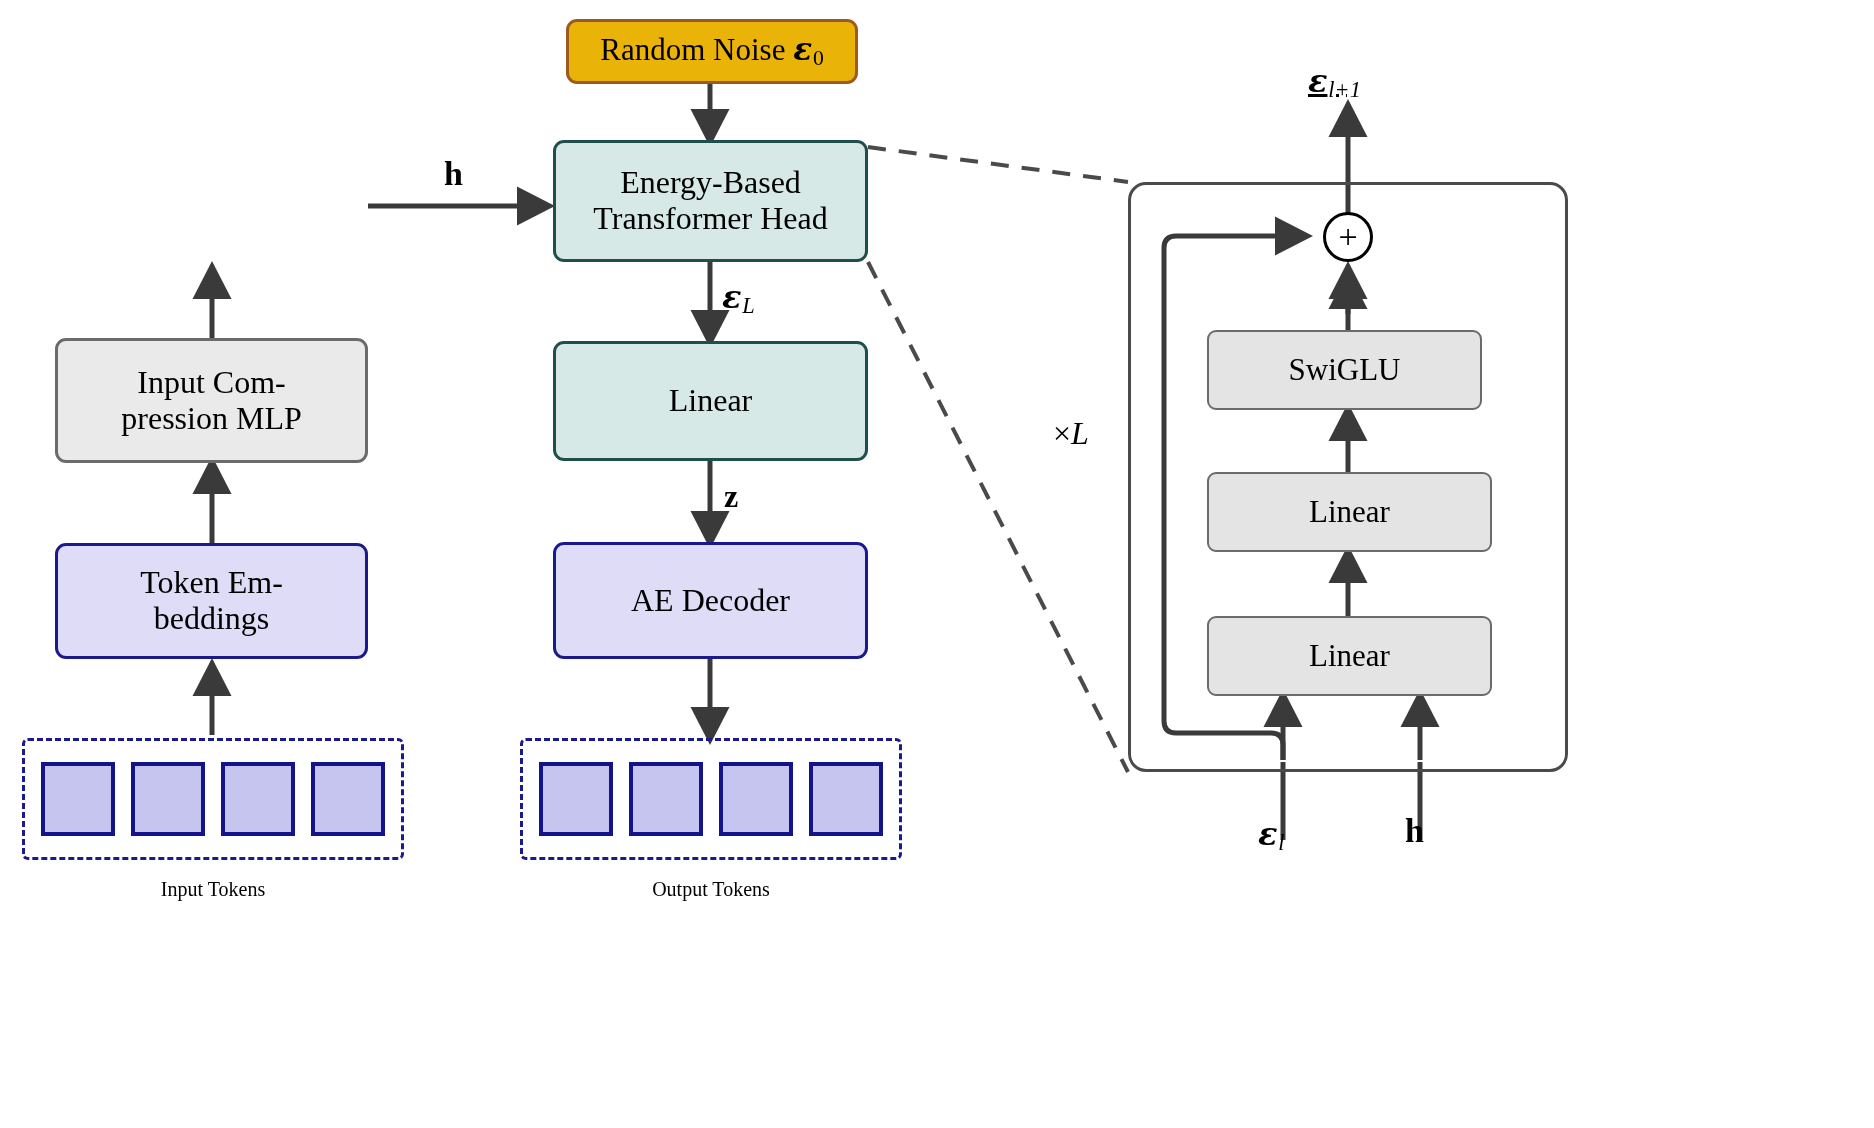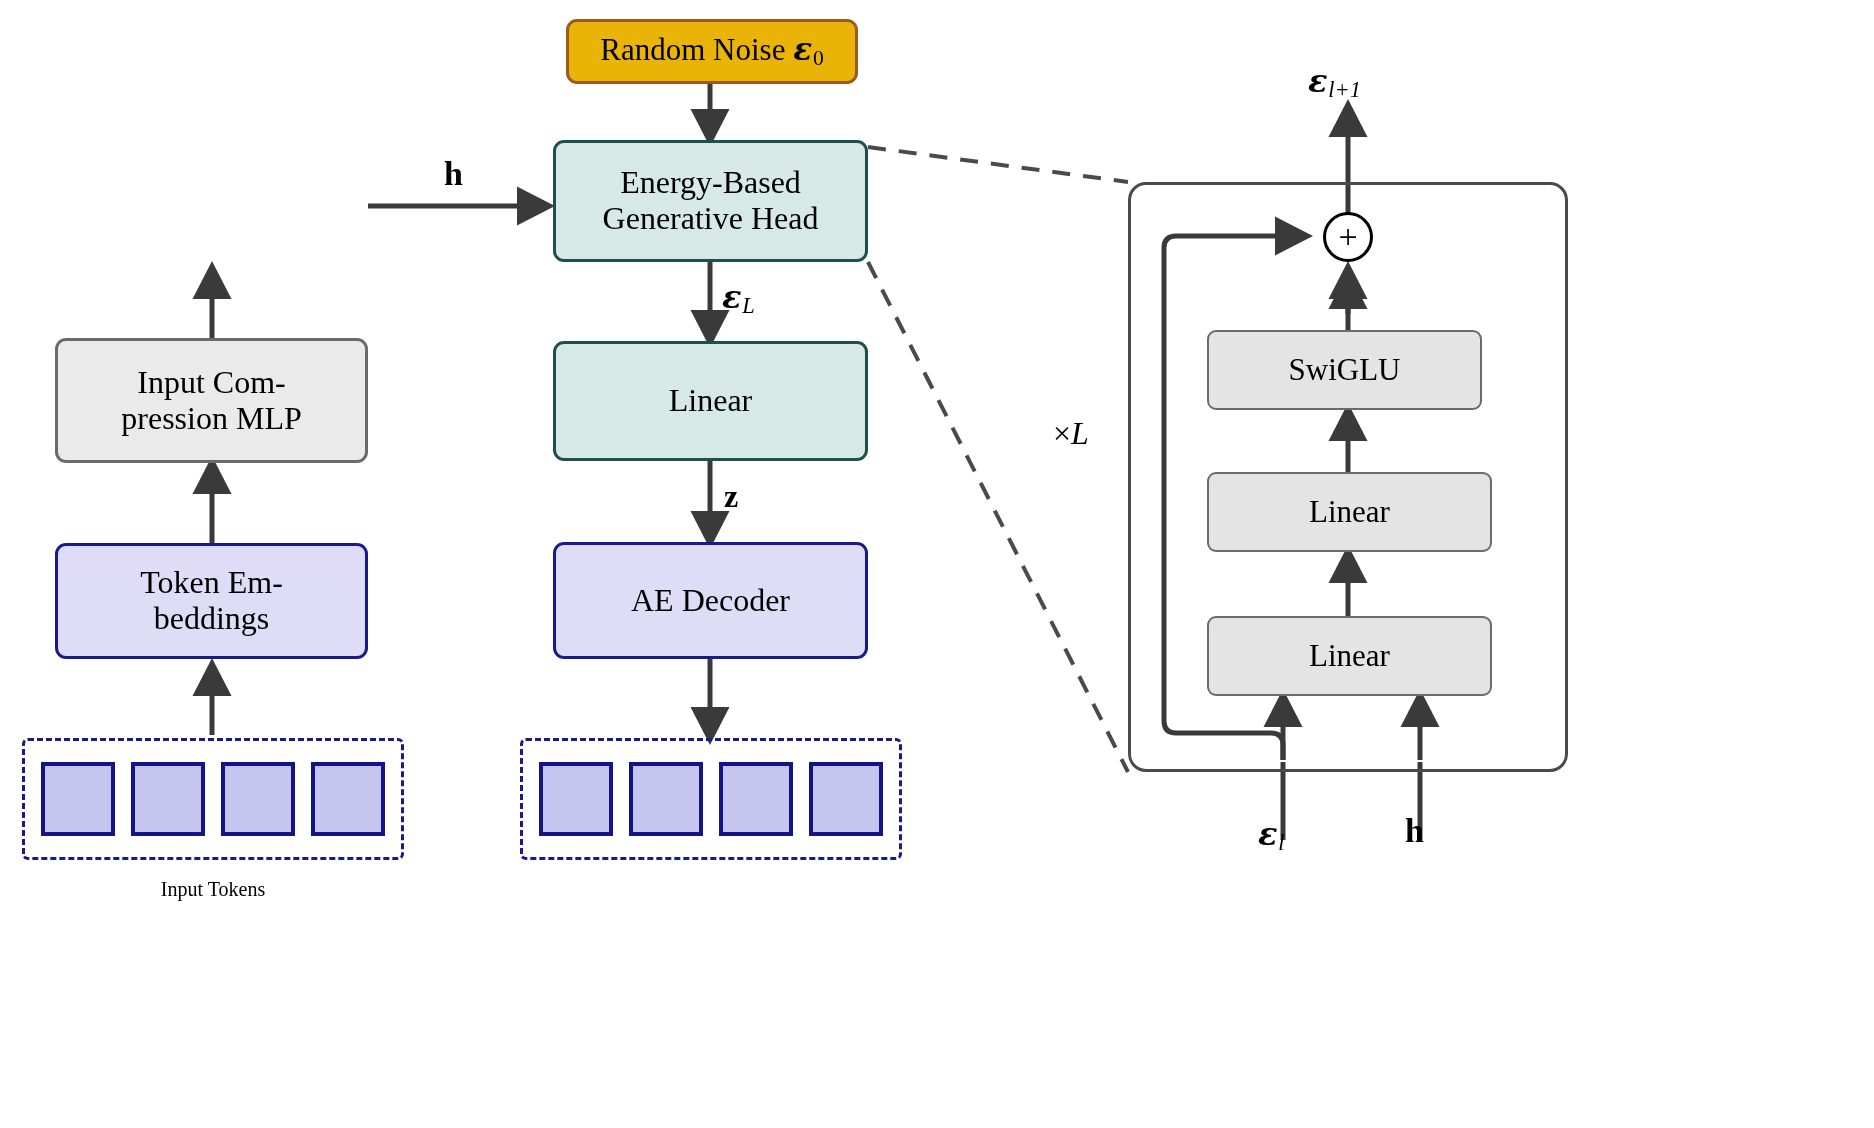--- a/index.html
+++ b/index.html
@@ -204,50 +204,53 @@
   </div>
 
   <div class="node node-peach" style="left:566px; top:19px; width:292px; height:65px; font-size:31px;">
     <span>
       <span>Random Noise</span><span>&nbsp;</span><span class="eps">ε</span><sub class="msub-num">0</sub>
     </span>
   </div>
 
   <div class="node node-teal" style="left:553px; top:140px; width:315px; height:122px; font-size:32px; flex-direction:column;">
     <span>Energy-Based</span>
-    <span>Generative Head</span>
+    <span>Transformer Head</span>
   </div>
 
   <div class="node node-teal" style="left:553px; top:341px; width:315px; height:120px; font-size:32px;">
     <span>Linear</span>
   </div>
 
   <div class="node node-lavender" style="left:553px; top:542px; width:315px; height:117px; font-size:32px;font-family:Liberation Serif, serif;">
     <span>AE Decoder</span>
   </div>
 
   <div class="token-group" style="left:520px; top:738px; width:382px; height:122px;">
     <div class="token"></div>
     <div class="token"></div>
     <div class="token"></div>
     <div class="token"></div>
   </div>
 
+  <div class="caption" style="left:520px; top:878px; width:382px;">
+    <span>Output Tokens</span>
+  </div>
 
   <div class="lbl" style="left:722px; top:278px; font-size:32px;">
     <span class="eps">ε</span><sub class="msub">L</sub>
   </div>
 
   <div class="lbl boldvec" style="left:724px; top:478px; font-size:32px;">
     <span>z</span>
   </div>
 
   <div class="resid-outer" style="left:1128px; top:182px; width:440px; height:590px;"></div>
 
-  <div class="lbl" style="left:1308px; top:62px; font-size:32px;">
+  <div class="lbl" style="left:1308px; top:62px; font-size:32px;text-decoration:underline;">
     <span class="eps">ε</span><sub class="msub">l+1</sub>
   </div>
 
   <div class="plus-node" style="left:1323px; top:212px;">
     <span>+</span>
   </div>
 
   <div class="node node-gray-inner" style="left:1207px; top:330px; width:275px; height:80px; font-size:31px;">
     <span>SwiGLU</span>
   </div>

